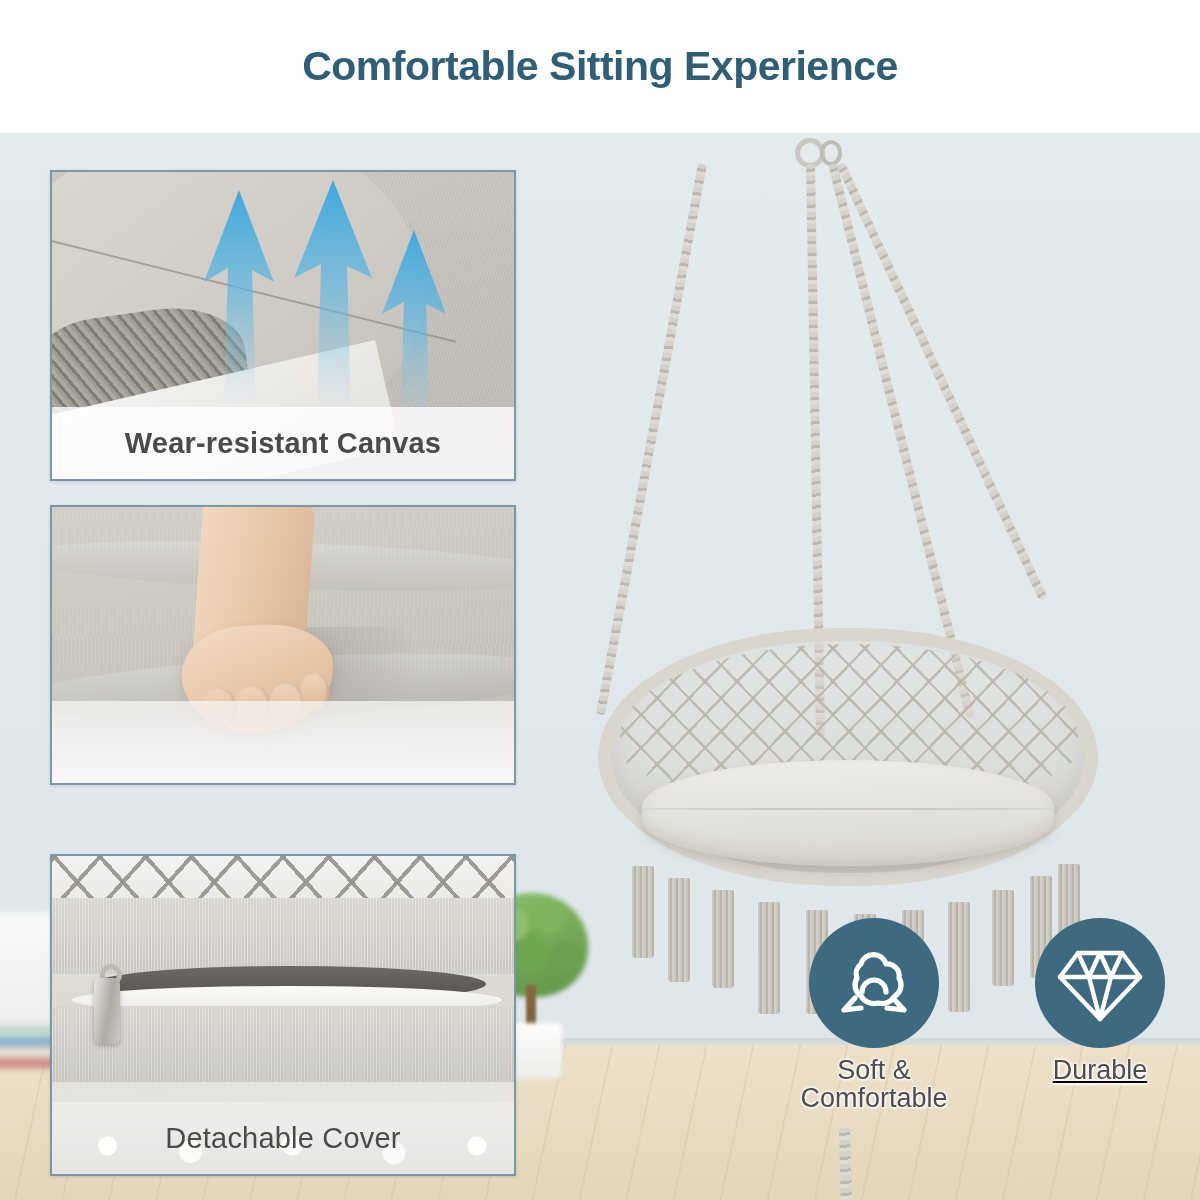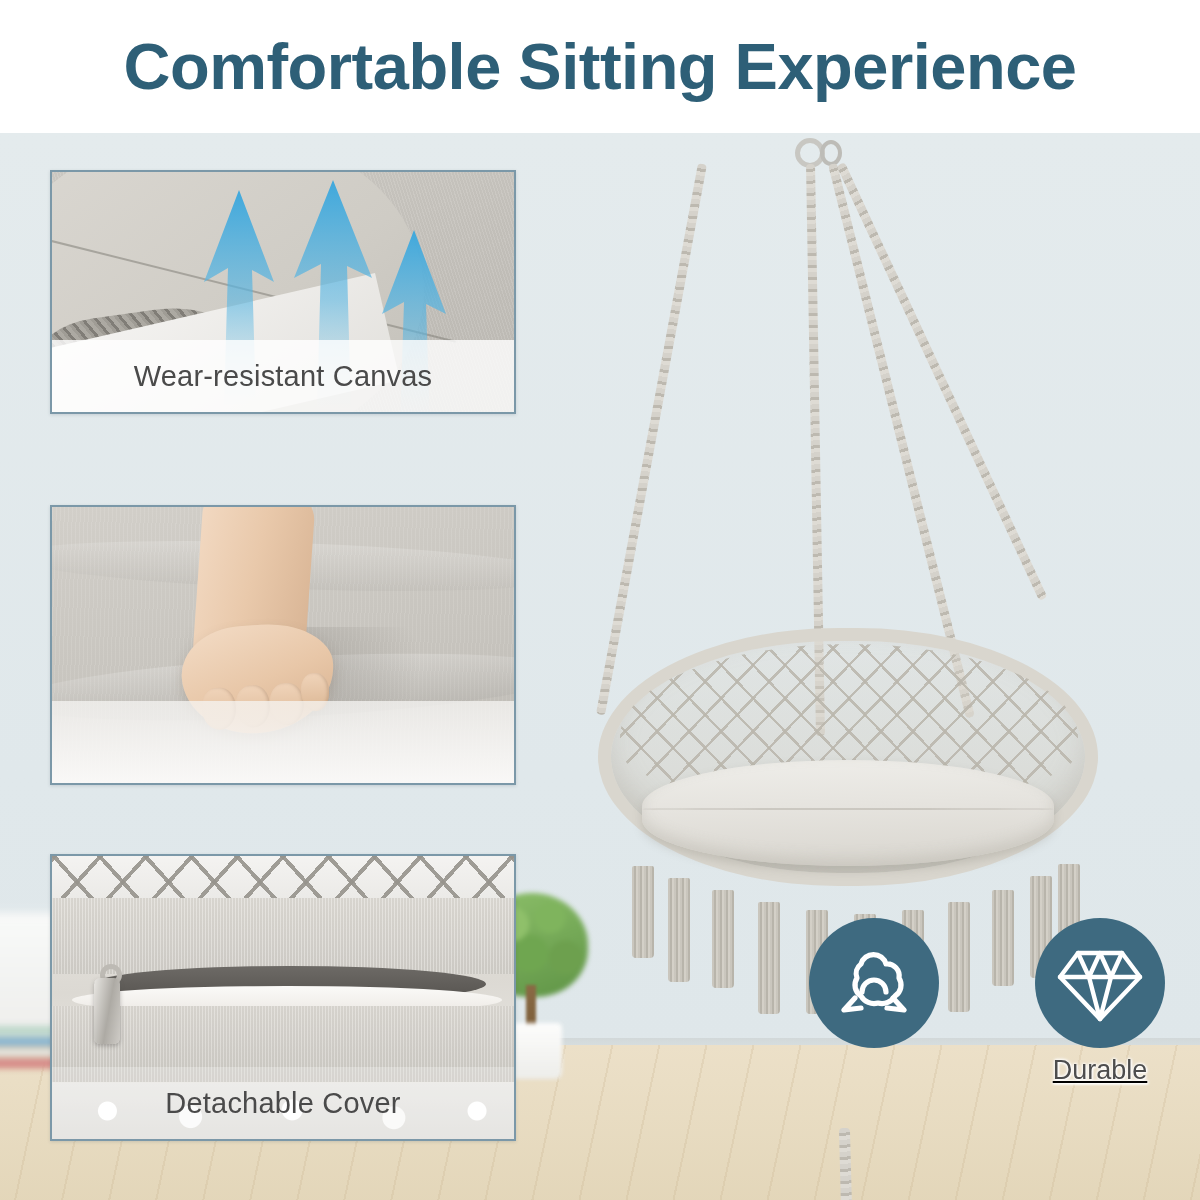--- a/index.html
+++ b/index.html
@@ -26,21 +26,21 @@
     left: 0; top: 0;
     width: 1200px;
     height: 133px;
     background: #ffffff;
     display: flex;
     align-items: center;
     justify-content: center;
     z-index: 40;
   }
   .header-title {
-    font-size: 65px;
+    font-size: 41px;
     font-weight: bold;
     color: #2e5f77;
     letter-spacing: -0.5px;
     white-space: nowrap;
     font-family: "Liberation Sans", sans-serif;
   }
 
   
   .room {
     position: absolute;
@@ -216,23 +216,23 @@
 
   
   .panel {
     position: absolute;
     width: 466px;
     border: 2px solid #7b98a8;
     overflow: hidden;
     background: #c9c7c2;
     box-shadow: 0 1px 3px rgba(60,80,95,0.18);
   }
-  .panel-1 { left: 50px; top: 170px; height: 244px; }
+  .panel-1 { left: 50px; top: 170px; height: 311px; font-weight: bold; }
   .panel-2 { left: 50px; top: 505px; height: 280px; }
-  .panel-3 { left: 50px; top: 854px; height: 287px; }
+  .panel-3 { left: 50px; top: 854px; height: 322px; }
 
   .panel-photo { position: absolute; left: 0; top: 0; width: 100%; height: 100%; }
 
   .panel-caption {
     position: absolute;
     left: 0; bottom: 0;
     width: 100%;
     height: 72px;
     background: rgba(255,255,255,0.80);
     display: flex;
@@ -575,20 +575,22 @@
                      a15 15 0 0 1 -17 7
                      a15 15 0 0 1 -17 -7
                      a13 13 0 0 1 -4 -18
                      a12 12 0 0 1 4 -14 Z"></path>
             <path d="M31 52 a12 12 0 0 1 24 0"></path>
             <path d="M24 58 L13 70 L30 68"></path>
             <path d="M62 58 L73 70 L56 68"></path>
           </g>
         </svg>
       </div>
+      <div class="badge-label">Soft &amp;
+Comfortable</div>
     </div>
 
     <div class="badge badge-3">
       <div class="badge-circle">
         <svg width="88" height="88" viewBox="0 0 88 88">
           <g fill="none" stroke="#ffffff" stroke-width="4.4" stroke-linejoin="round" stroke-linecap="round">
             <path d="M22 14 L66 14 L84 38 L44 80 L4 38 Z"></path>
             <path d="M4 38 L84 38"></path>
             <path d="M22 14 L33 38 L44 80"></path>
             <path d="M66 14 L55 38 L44 80"></path>

